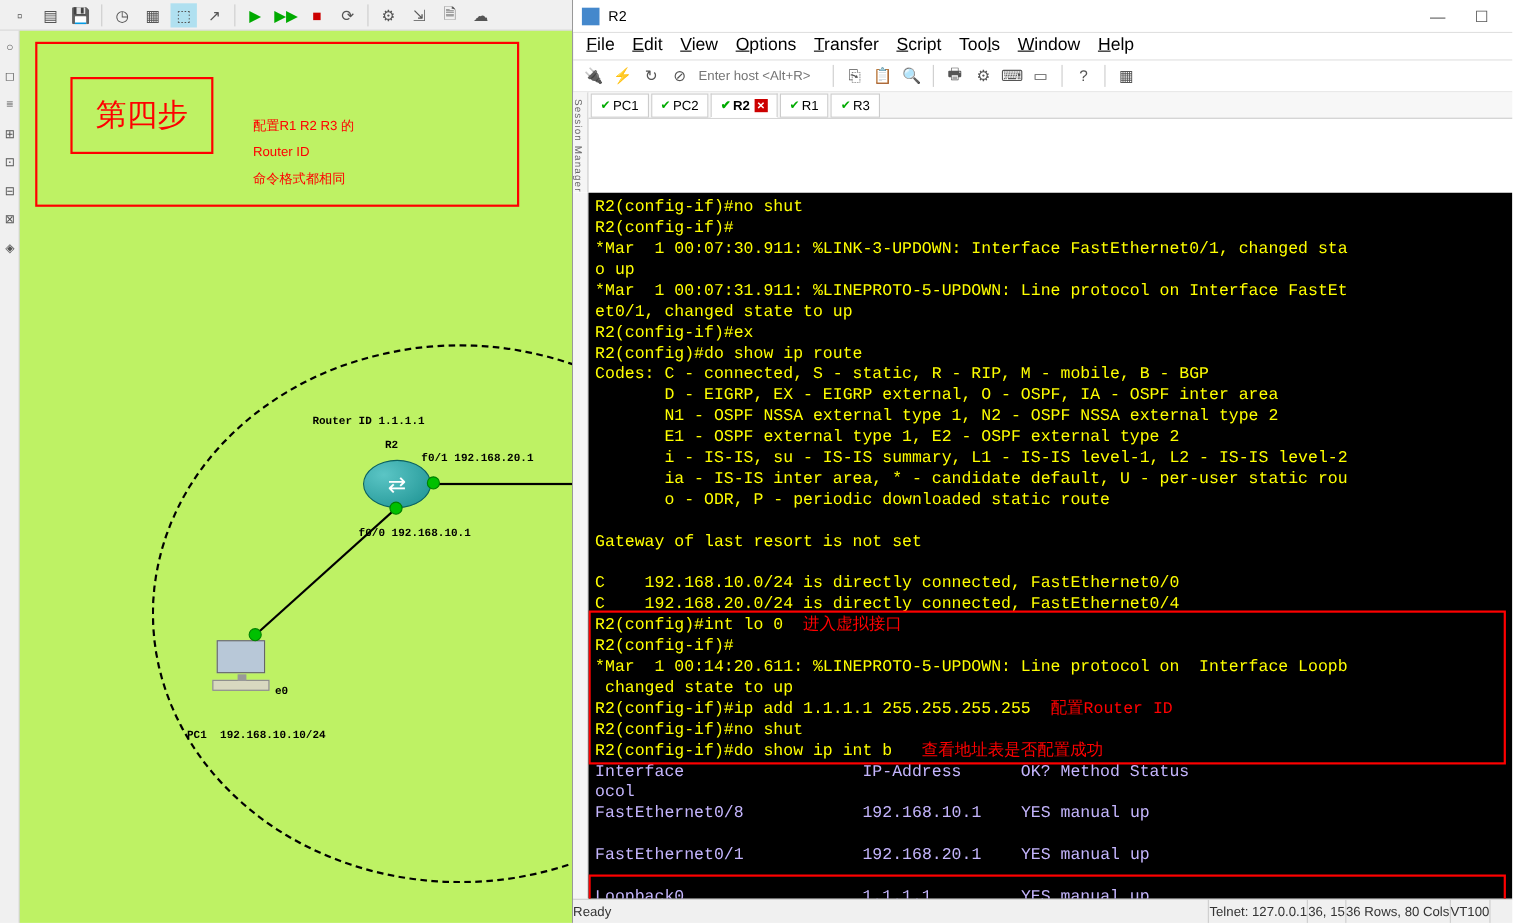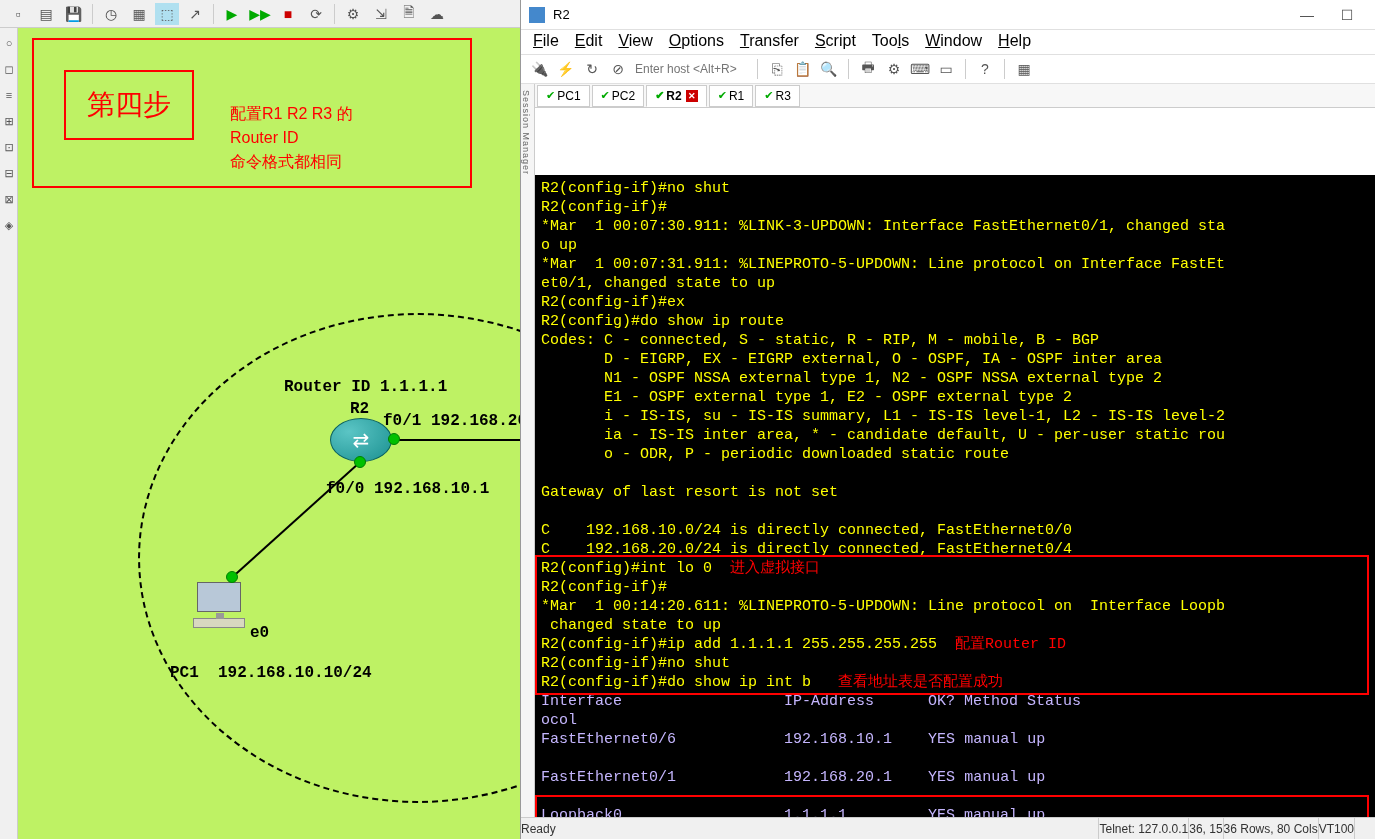--- a/index.html
+++ b/index.html
@@ -10,25 +10,25 @@
 .toolbar-left .tbtn { width: 24px; height: 22px; margin: 0 2px; display: flex; align-items: center; justify-content: center; border: 1px solid transparent; font-size: 14px; color: #555; }
 .toolbar-left .sep { width: 1px; height: 20px; background: #ccc; margin: 0 4px; }
 
 .left-panel { position: absolute; top: 28px; left: 0; width: 520px; height: 811px; background: #fff; }
 .vert-toolbar { position: absolute; left: 0; top: 0; width: 18px; height: 811px; background: #f0f0f0; border-right: 1px solid #ccc; }
 .vert-toolbar .vbtn { width: 16px; height: 22px; margin: 4px 1px; display: flex; align-items: center; justify-content: center; font-size: 11px; color: #555; }
 .canvas { position: absolute; left: 18px; top: 0; right: 0; bottom: 0; background: #bef264; overflow: hidden; }
 
 .step-box { position: absolute; left: 14px; top: 10px; width: 440px; height: 150px; border: 2px solid #ff0000; }
 .step-badge { position: absolute; left: 30px; top: 30px; width: 130px; height: 70px; border: 2px solid #ff0000; display: flex; align-items: center; justify-content: center; font-size: 28px; color: #ff0000; font-weight: 400; }
-.step-text { position: absolute; left: 196px; top: 62px; font-size: 16px; color: #ff0000; line-height: 24px; }
+.step-text { position: absolute; left: 196px; top: 62px; font-size: 12px; color: #ff0000; line-height: 24px; }
 
 .dashed-ellipse { position: absolute; left: 120px; top: 285px; width: 560px; height: 490px; border: 2px dashed #000; border-radius: 50%; }
 
-.router-label { position: absolute; font-family: "Courier New", monospace; font-size: 16px; font-weight: bold; color: #000; white-space: nowrap; }
+.router-label { position: absolute; font-family: "Courier New", monospace; font-size: 10px; font-weight: bold; color: #000; white-space: nowrap; }
 .router-icon { position: absolute; width: 62px; height: 44px; background: radial-gradient(ellipse at 30% 30%, #5bc5c5, #1a9090); border-radius: 50%; border: 1px solid #0a6060; display: flex; align-items: center; justify-content: center; font-size: 20px; color: #fff; }
 .router-icon::before { content: "⇄"; }
 .green-dot { position: absolute; width: 12px; height: 12px; background: #00c000; border: 1px solid #008000; border-radius: 50%; z-index: 5; }
 
 .link-line { position: absolute; background: #000; transform-origin: 0 0; z-index: 1; }
 
 .pc-icon { position: absolute; width: 54px; height: 48px; display: flex; flex-direction: column; align-items: center; }
 .pc-monitor { width: 44px; height: 30px; background: #b8c8d8; border: 1px solid #666; position: relative; }
 .pc-monitor::after { content: ""; position: absolute; left: 18px; top: 30px; width: 8px; height: 6px; background: #999; }
 .pc-base { width: 52px; height: 10px; background: #d8d8c0; border: 1px solid #888; margin-top: 6px; }
@@ -229,21 +229,21 @@
 <span>C    192.168.20.0/24 is directly connected, FastEthernet0/4</span>
 <span>R2(config)#int lo 0</span>  <span class="red-annot">进入虚拟接口</span>
 <span>R2(config-if)#</span>
 <span>*Mar  1 00:14:20.611: %LINEPROTO-5-UPDOWN: Line protocol on  Interface Loopb</span>
 <span> changed state to up</span>
 <span>R2(config-if)#ip add 1.1.1.1 255.255.255.255</span>  <span class="red-annot">配置Router ID</span>
 <span>R2(config-if)#no shut</span>
 <span>R2(config-if)#do show ip int b</span>   <span class="red-annot">查看地址表是否配置成功</span>
 <span class="green">Interface                  IP-Address      OK? Method Status</span>
 <span class="green">ocol</span>
-<span class="green"><span>FastEthernet0/6</span>            <span>192.168.10.1</span>    <span>YES</span> <span>manual</span> <span>up</span></span>
+<span class="green"><span>FastEthernet0/8</span>            <span>192.168.10.1</span>    <span>YES</span> <span>manual</span> <span>up</span></span>
 <span class="green"> </span>
 <span class="green"><span>FastEthernet0/1</span>            <span>192.168.20.1</span>    <span>YES</span> <span>manual</span> <span>up</span></span>
 <span class="green"> </span>
 <span class="green"><span>Loopback0</span>                  <span>1.1.1.1</span>         <span>YES</span> <span>manual</span> <span>up</span></span>
                               
 
 <div class="redbox1"></div>
 <div class="redbox2"></div>
     </div>
   </div>

